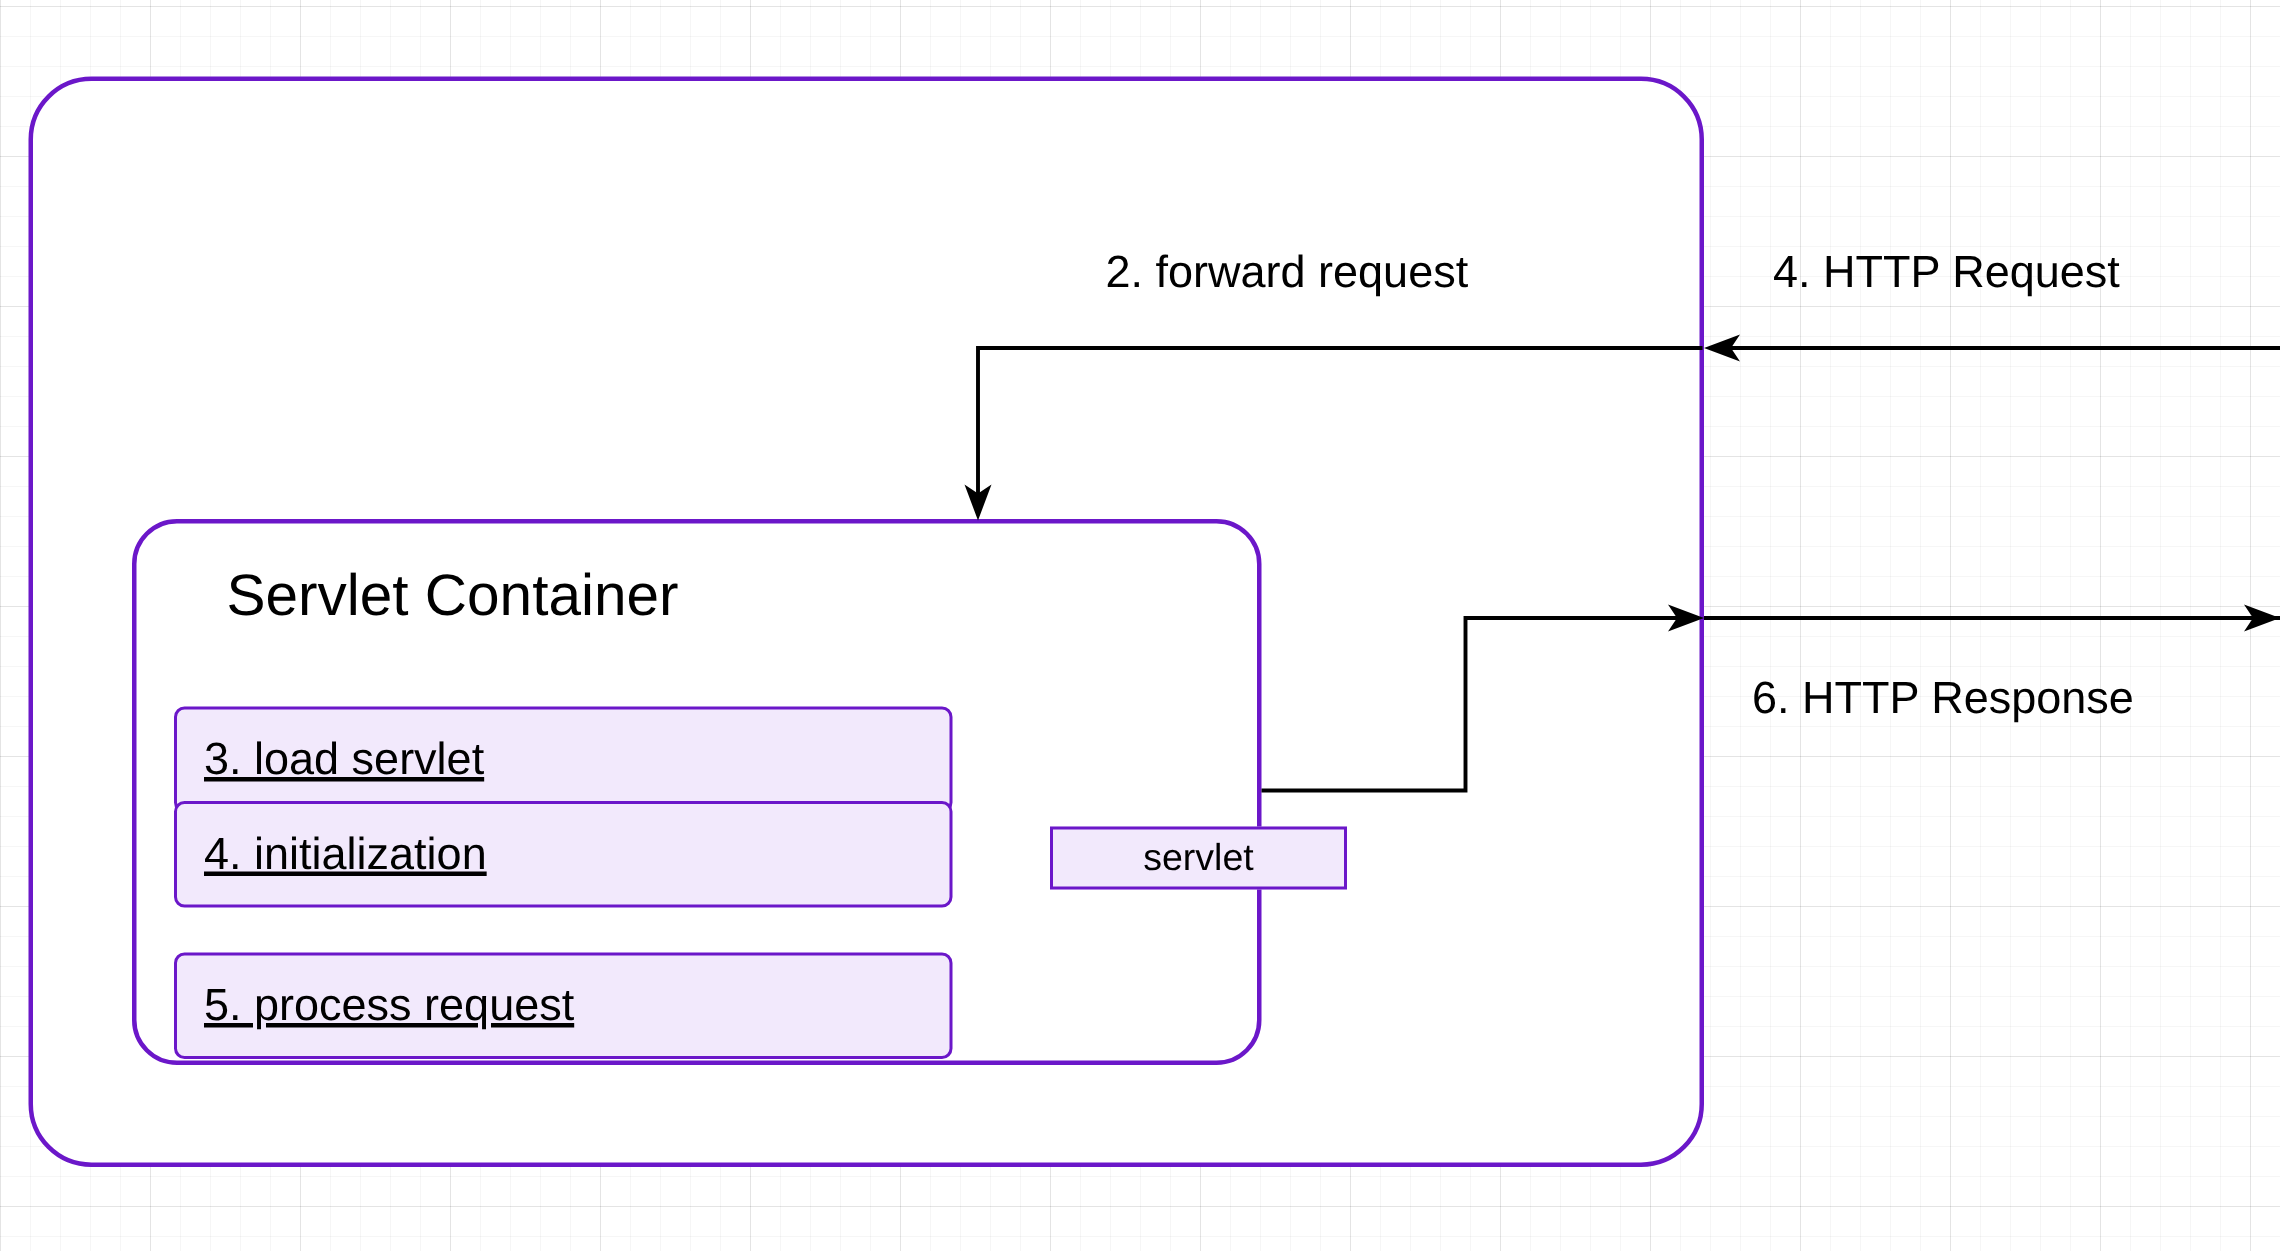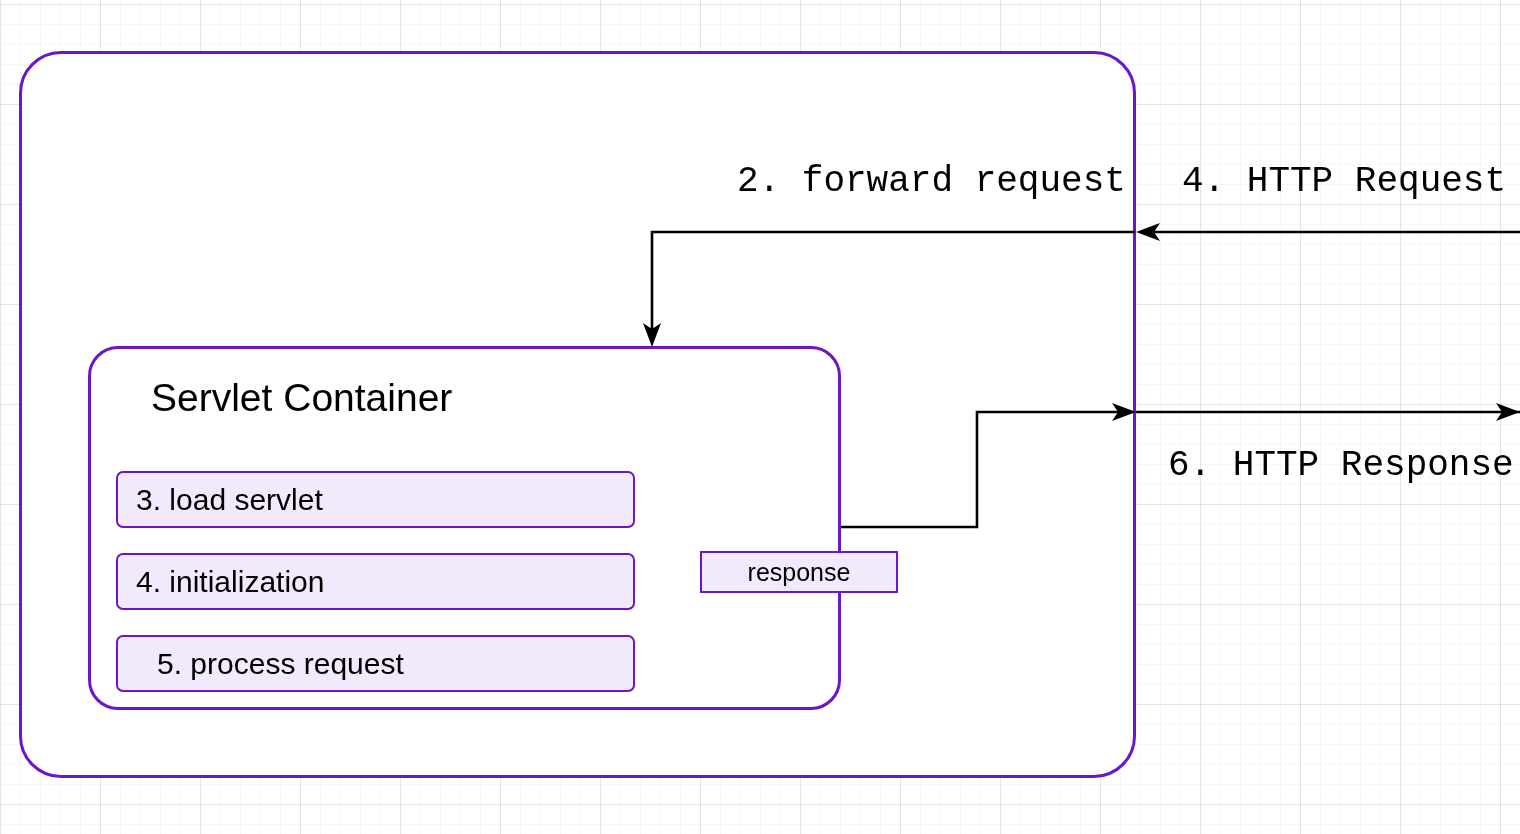--- a/index.html
+++ b/index.html
@@ -40,54 +40,53 @@
     position:absolute;
     color:#000000;
     font-size:39px;
     line-height:39px;
     white-space:nowrap;
   }
   #web-server-title{left:123px;top:96px;}
   #servlet-title{left:126px;top:378px;margin-left:25px;}
 
   .step-box{
-    left:116px;width:519px;height:57px;
+    left:116px;width:519px;height:71px;
     border:2px solid #6B17C9;
     border-radius:7px;
     background:#F2E9FC;
-    display:flex;align-items:center;
+    display:flex;align-items:center;text-decoration:underline;
   }
   .step-box .step-label{
     padding-left:18px;
     font-size:30px;
     color:#000000;
     white-space:nowrap;
   }
   #step-0{top:471px;}
-  #step-1{top:553px;text-align:center;}
-  #step-2{top:635px;padding-left:21px;}
+  #step-1{top:534px;text-align:center;}
+  #step-2{top:635px;}
 
   .response-box{
     left:700px;top:551px;width:198px;height:42px;
     border:2px solid #6B17C9;
     background:#F2E9FC;
     display:flex;align-items:center;justify-content:center;
     z-index:5;
   }
   .response-box .resp-label{
     font-size:25px;color:#000000;white-space:nowrap;
   }
 
   .edge-label{
     position:absolute;
     color:#000000;
-    font-size:36px;
+    font-size:30px;
     line-height:29px;
     white-space:nowrap;
-    font-family:Liberation Mono, monospace;
   }
   #label-forward{left:737px;top:167px;}
   #label-http-request{left:1182px;top:167px;}
   #label-http-response{left:1168px;top:451px;}
 
   svg.arrows{position:absolute;left:0;top:0;width:1520px;height:834px;overflow:visible;}
   svg.arrows path{fill:none;stroke:#000000;stroke-width:2.6;}
   svg.arrows polygon{fill:#000000;stroke:none;}
 </style>
 </head>
@@ -104,21 +103,21 @@
     <span class="step-label">3. load servlet</span>
   </div>
   <div class="shape step-box" id="step-1">
     <span class="step-label">4. initialization</span>
   </div>
   <div class="shape step-box" id="step-2">
     <span class="step-label">5. process request</span>
   </div>
 
   <div class="shape response-box">
-    <span class="resp-label">response</span>
+    <span class="resp-label">servlet</span>
   </div>
 
   <svg class="arrows" viewBox="0 0 1520 834" xmlns="http://www.w3.org/2000/svg">
 
     <g>
       <path d="M 1520 232 L 1143 232"></path>
       <polygon points="1136,232 1160,223 1154,232 1160,241"></polygon>
     </g>
 
     <g>

